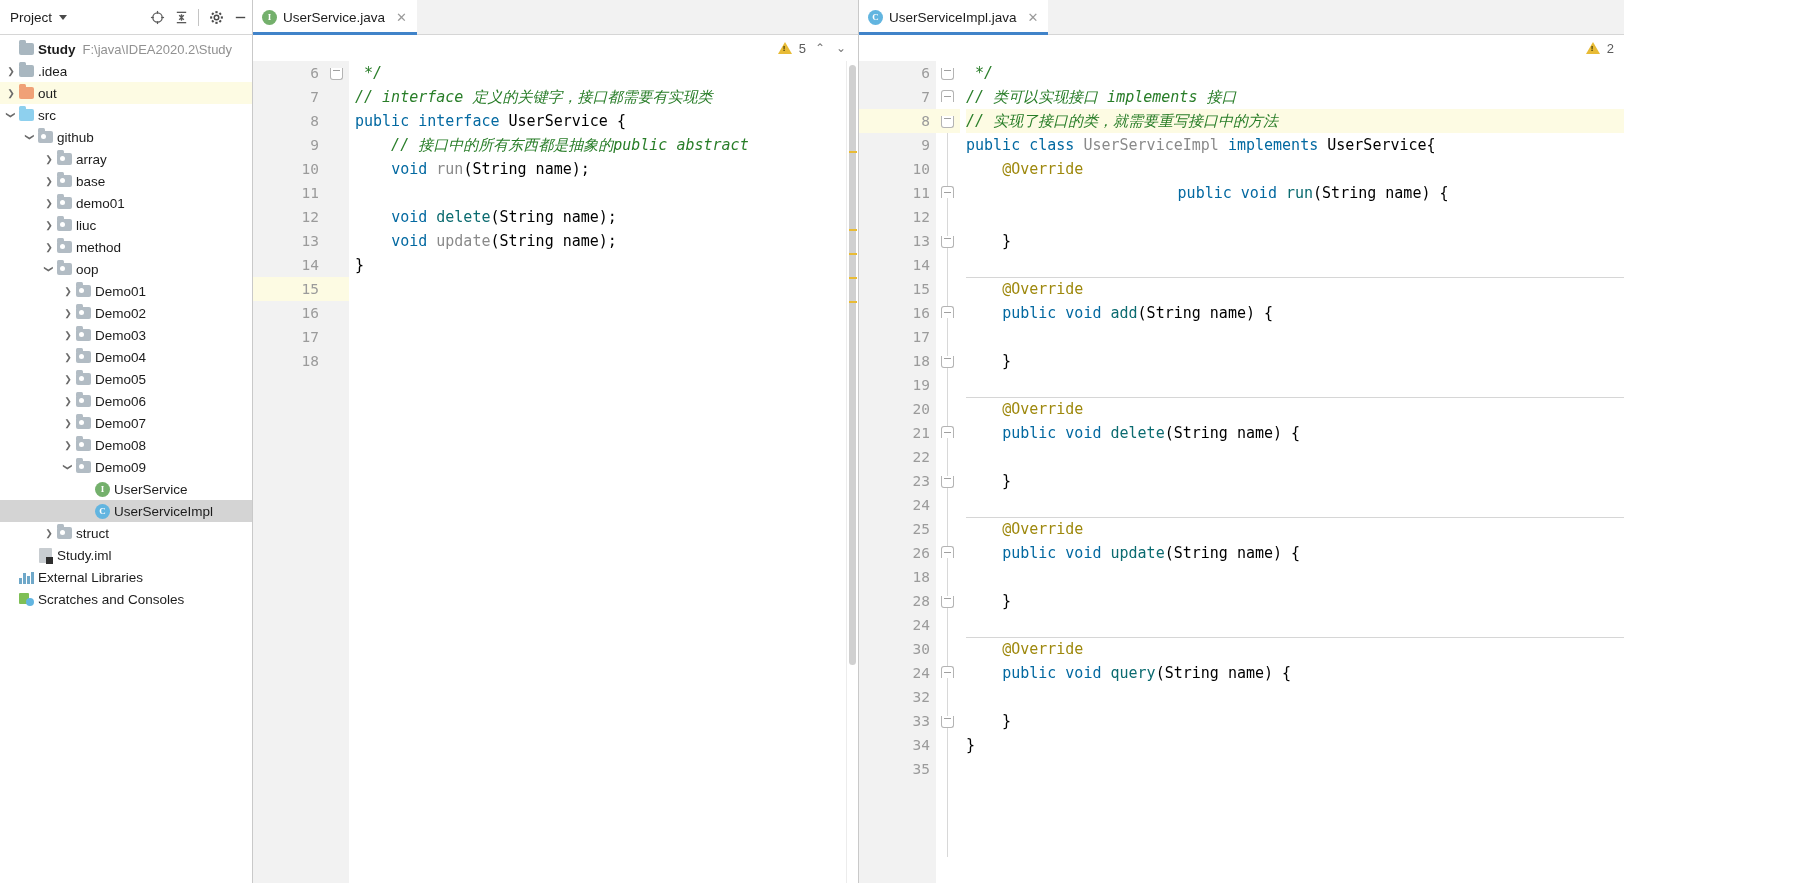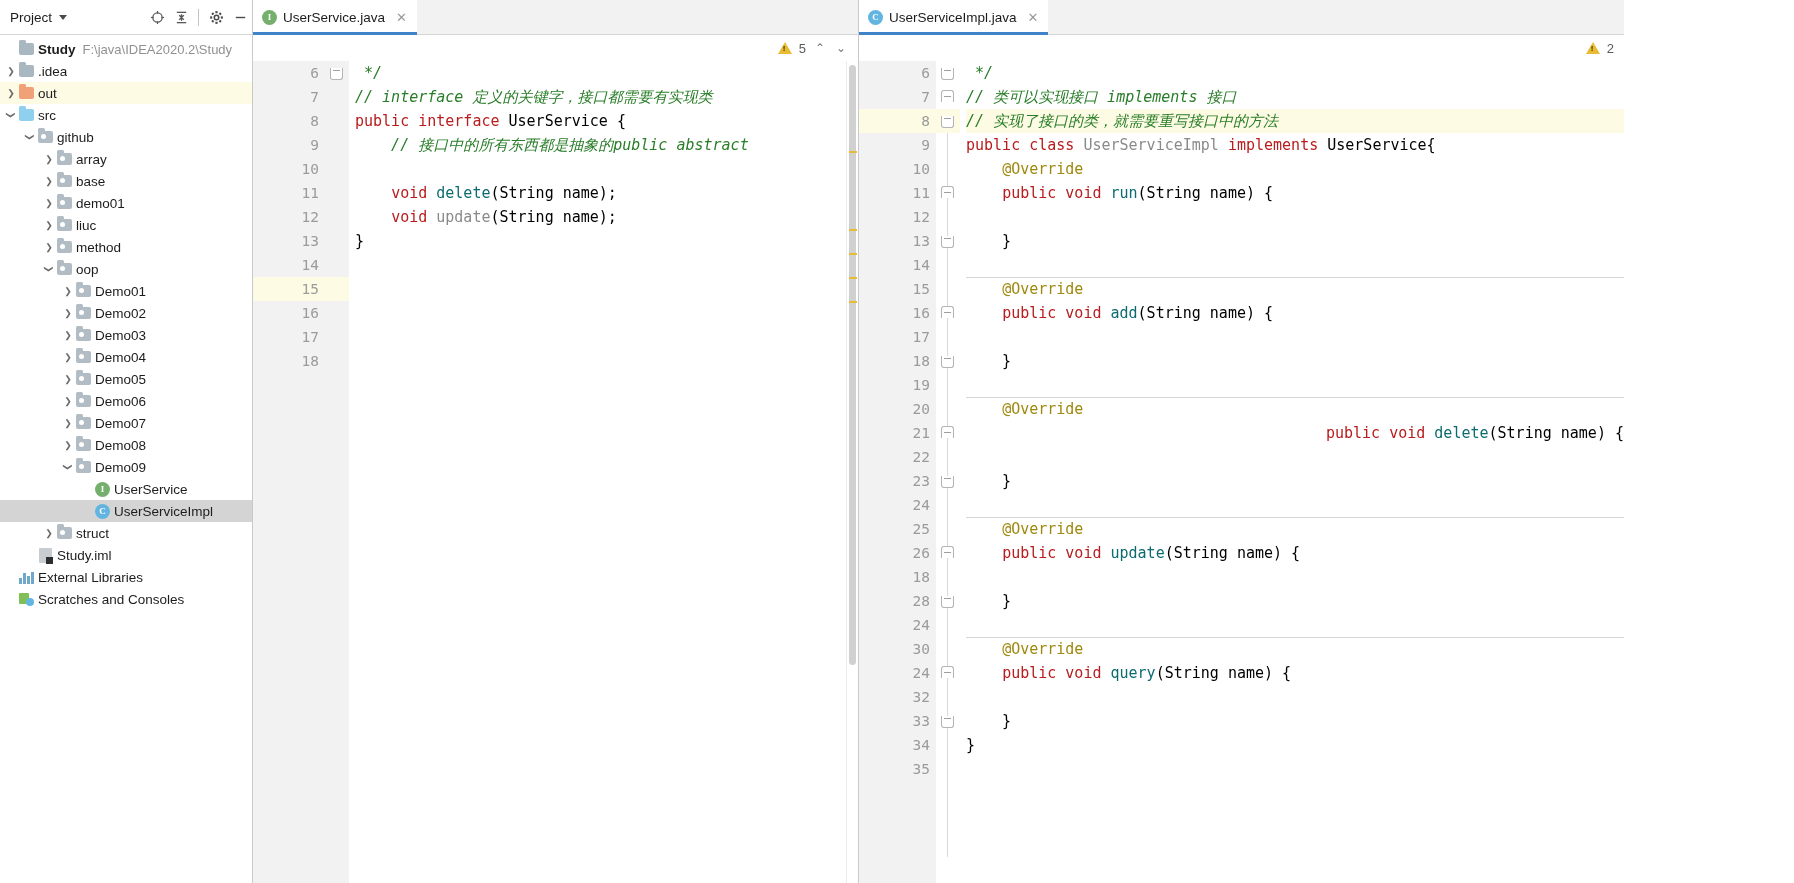--- a/index.html
+++ b/index.html
@@ -150,21 +150,21 @@
 
   .code {
     flex: 1; min-width: 0; position: relative; overflow: hidden;
     font-family: "DejaVu Sans Mono", monospace; font-size: 15px;
     padding-left: 6px;
   }
   .cline { height: 24px; line-height: 24px; white-space: pre; }
   .cline.hl { background: #fdfbe3; }
 
   
-  .kw  { color: #b91c1c; }
+  .kw  { color: #0369a1; }
   .cmt { color: #287d28; font-style: italic; }
   .typ { color: #0b6b70; }
   .id  { color: #8a8a8a; }
   .txt { color: #000000; }
   .ann { color: #9e880d; }
 
   
   .iguide { position: absolute; top: 0; bottom: 0; width: 1px; background: #d8d8d8; }
 
   
@@ -556,20 +556,21 @@
             <div class="fline hl"></div>
             <div class="fline"></div>
             <div class="fline"></div>
             <div class="fline"></div>
           </div>
         <div class="code" id="code-l">
             <div class="cline" style="position: relative;"><span class="cmt"> */</span></div>
             <div class="cline" style="position: relative;"><span class="cmt">// interface 定义的关键字，接口都需要有实现类</span></div>
             <div class="cline" style="position: relative;"><span class="kw">public interface </span><span class="txt">UserService </span><span class="txt">{</span></div>
             <div class="cline" style="position: relative;"><span class="cmt">    // 接口中的所有东西都是抽象的public abstract</span></div>
+            <div class="cline" style="position: relative;"><span class="txt">    </span><span class="kw">void </span><span class="id">run</span><span class="txt">(String name);</span></div>
             <div class="cline" style="position: relative;"><span class="txt"></span></div>
             <div class="cline" style="position: relative;"><span class="txt">    </span><span class="kw">void </span><span class="typ">delete</span><span class="txt">(String name);</span></div>
             <div class="cline" style="position: relative;"><span class="txt">    </span><span class="kw">void </span><span class="id">update</span><span class="txt">(String name);</span></div>
             <div class="cline" style="position: relative;"><span class="txt">}</span></div>
             <div class="cline" style="position: relative;"><span class="txt"></span></div>
             <div class="cline" style="position: relative;"><span class="txt"></span></div>
           </div>
         <div class="markstrip">
           <div class="scrollthumb" style="top:4px;height:600px;"></div>
           <div class="mline" style="top:90px;"></div>
@@ -757,31 +758,31 @@
             </div>
             <div class="fline"></div>
             <div class="fline"></div>
           </div>
         <div class="code" id="code-r">
             <div class="cline" style="position: relative;"><span class="cmt"> */</span></div>
             <div class="cline" style="position: relative;"><span class="cmt">// 类可以实现接口 implements 接口</span></div>
             <div class="cline hl" style="position: relative;"><span class="cmt">// 实现了接口的类，就需要重写接口中的方法</span></div>
             <div class="cline" style="position: relative;"><span class="kw">public class </span><span class="id">UserServiceImpl </span><span class="kw">implements </span><span class="txt">UserService{</span></div>
             <div class="cline" style="position: relative;"><span class="txt">    </span><span class="ann">@Override</span></div>
-            <div class="cline" style="position: relative;"><span class="txt">    </span><span class="kw">public void </span><span class="typ">run</span><span class="txt">(String name) {</span></div>
+            <div class="cline" style="position: relative; text-align: center;"><span class="txt">    </span><span class="kw">public void </span><span class="typ">run</span><span class="txt">(String name) {</span></div>
             <div class="cline" style="position: relative;"><span class="txt"></span></div>
             <div class="cline" style="position: relative;"><span class="txt">    }</span></div>
             <div class="cline" style="position: relative;"><span class="txt"></span></div>
             <div class="cline" style="position: relative;"><span class="msep" style="top:0"></span><span class="txt">    </span><span class="ann">@Override</span></div>
             <div class="cline" style="position: relative;"><span class="txt">    </span><span class="kw">public void </span><span class="typ">add</span><span class="txt">(String name) {</span></div>
             <div class="cline" style="position: relative;"><span class="txt"></span></div>
             <div class="cline" style="position: relative;"><span class="txt">    }</span></div>
             <div class="cline" style="position: relative;"><span class="txt"></span></div>
             <div class="cline" style="position: relative;"><span class="msep" style="top:0"></span><span class="txt">    </span><span class="ann">@Override</span></div>
-            <div class="cline" style="position: relative; text-align: right;"><span class="txt">    </span><span class="kw">public void </span><span class="typ">delete</span><span class="txt">(String name) {</span></div>
+            <div class="cline" style="position: relative;"><span class="txt">    </span><span class="kw">public void </span><span class="typ">delete</span><span class="txt">(String name) {</span></div>
             <div class="cline" style="position: relative;"><span class="txt"></span></div>
             <div class="cline" style="position: relative;"><span class="txt">    }</span></div>
             <div class="cline" style="position: relative;"><span class="txt"></span></div>
             <div class="cline" style="position: relative;"><span class="msep" style="top:0"></span><span class="txt">    </span><span class="ann">@Override</span></div>
             <div class="cline" style="position: relative;"><span class="txt">    </span><span class="kw">public void </span><span class="typ">update</span><span class="txt">(String name) {</span></div>
             <div class="cline" style="position: relative;"><span class="txt"></span></div>
             <div class="cline" style="position: relative;"><span class="txt">    }</span></div>
             <div class="cline" style="position: relative;"><span class="txt"></span></div>
             <div class="cline" style="position: relative;"><span class="msep" style="top:0"></span><span class="txt">    </span><span class="ann">@Override</span></div>
             <div class="cline" style="position: relative;"><span class="txt">    </span><span class="kw">public void </span><span class="typ">query</span><span class="txt">(String name) {</span></div>

